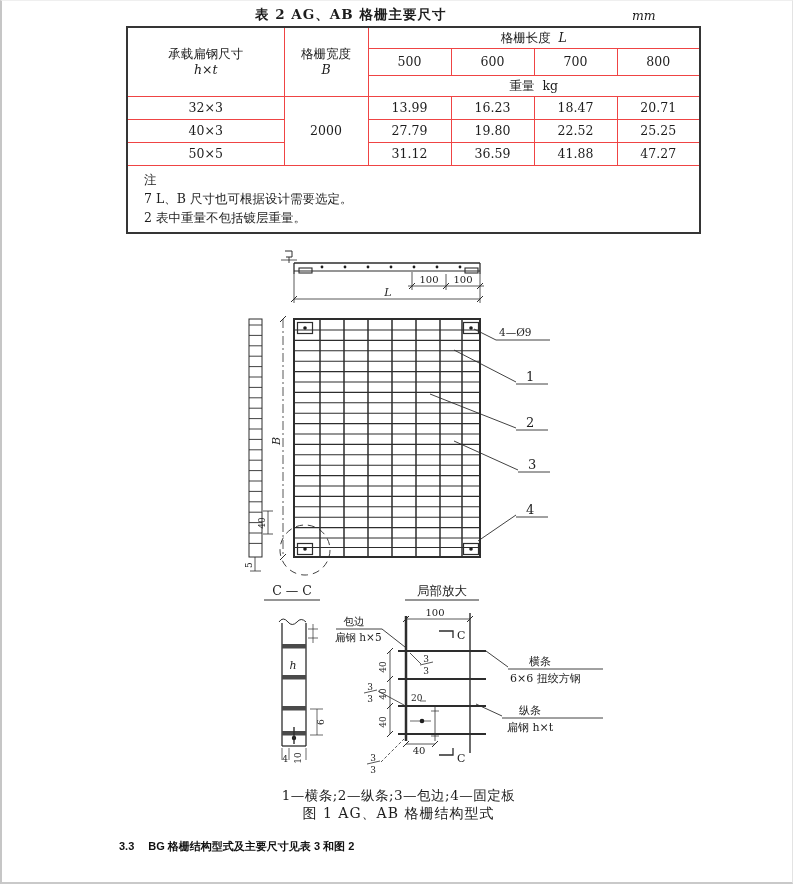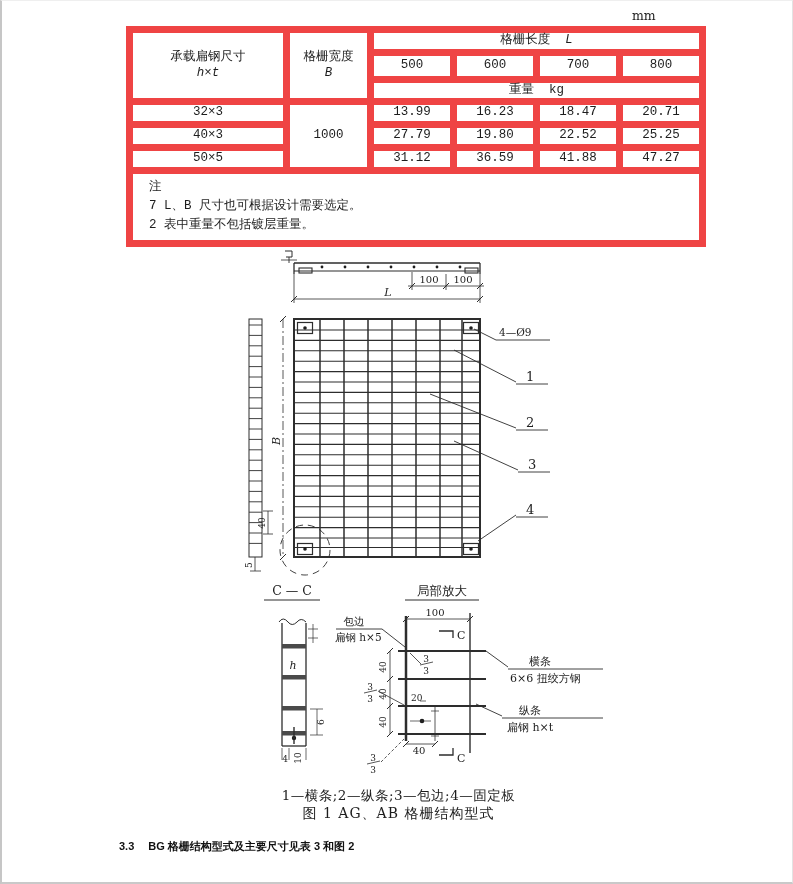--- a/index.html
+++ b/index.html
@@ -5,29 +5,29 @@
   html,body{margin:0;padding:0;background:#ffffff;}
   .page{
     position:relative;width:793px;height:884px;overflow:hidden;
     background:#ffffff;box-sizing:border-box;
     border-left:2px solid #c6c6c6;border-bottom:2px solid #c9c9c9;
     border-right:1px solid #e3e3e3;border-top:1px solid #efefef;
     font-family:"DejaVu Serif", serif;color:#1e1e1e;
   }
   .scan{font-family:"DejaVu Serif", serif;color:#1d1d1d;}
   .tbl-title{position:absolute;top:5px;left:253px;font-size:13.5px;font-weight:600;letter-spacing:1px;}
-  .tbl-unit{position:absolute;top:7px;left:630px;font-size:12.5px;}
+  .tbl-unit{position:absolute;top:7px;left:630px;font-size:12.5px;font-style:italic;}
   table.spec{
     position:absolute;top:25px;left:124px;border-collapse:collapse;
     width:573px;table-layout:fixed;font-size:12.5px;
   }
   table.spec{border:2px solid #353535;}
   table.spec th, table.spec td{
-    border:7px solid #ef4444;text-align:center;vertical-align:middle;
-    font-weight:normal;padding:0;line-height:1.25;font-family:Liberation Mono, monospace;
+    border:1px solid #ef4444;text-align:center;vertical-align:middle;
+    font-weight:normal;padding:0;line-height:1.25;
   }
   .h-row1{height:21px;} .h-row2{height:27px;margin-left:12px;} .h-row3{height:21px;}
   .d-row{height:23px;margin-top:38px;}
   .notes-cell{height:60px;text-align:left !important;vertical-align:top !important;padding:4px 10px 2px 16px !important;}
   .notes-cell div{line-height:19px;font-size:12.5px;}
   .sym{font-style:italic;}
   .figure-wrap{position:absolute;left:0;top:240px;width:793px;height:545px;}
   svg text{font-family:"DejaVu Serif", serif;fill:#1d1d1d;}
   .cap1{position:absolute;top:786px;left:0;width:793px;text-align:center;font-size:13.5px;letter-spacing:.5px;}
   .cap2{position:absolute;top:804px;left:0;width:793px;text-align:center;font-size:14px;letter-spacing:1px;}
@@ -35,20 +35,21 @@
     position:absolute;top:838px;left:117px;font-size:11px;font-weight:bold;
     font-family:"Liberation Sans", sans-serif;color:#111;
   }
   .sec33 .num{margin-right:14px;}
 </style>
 </head>
 <body>
 
 <div class="page">
 
+  <div class="tbl-title scan">表 2  AG、AB 格栅主要尺寸</div>
   <div class="tbl-unit scan">mm</div>
 
   <table class="spec scan">
     <colgroup>
       <col style="width:157px">
         <col style="width:84px">
       <col style="width:83px">
         <col style="width:83px">
         <col style="width:83px">
         <col style="width:83px">
@@ -73,21 +74,21 @@
       <th>700</th>
       <th>800</th>
     </tr>
     <tr class="h-row3">
       <th colspan="4">
         <span>重量</span>&nbsp;&nbsp;<span>kg</span>
       </th>
     </tr>
     <tr class="d-row">
       <td>32×3</td>
-      <td rowspan="3">1000</td>
+      <td rowspan="3">2000</td>
       <td>13.99</td>
       <td>16.23</td>
       <td>18.47</td>
       <td>20.71</td>
     </tr>
     <tr class="d-row">
       <td>40×3</td>
       <td>27.79</td>
       <td>19.80</td>
       <td>22.52</td>

